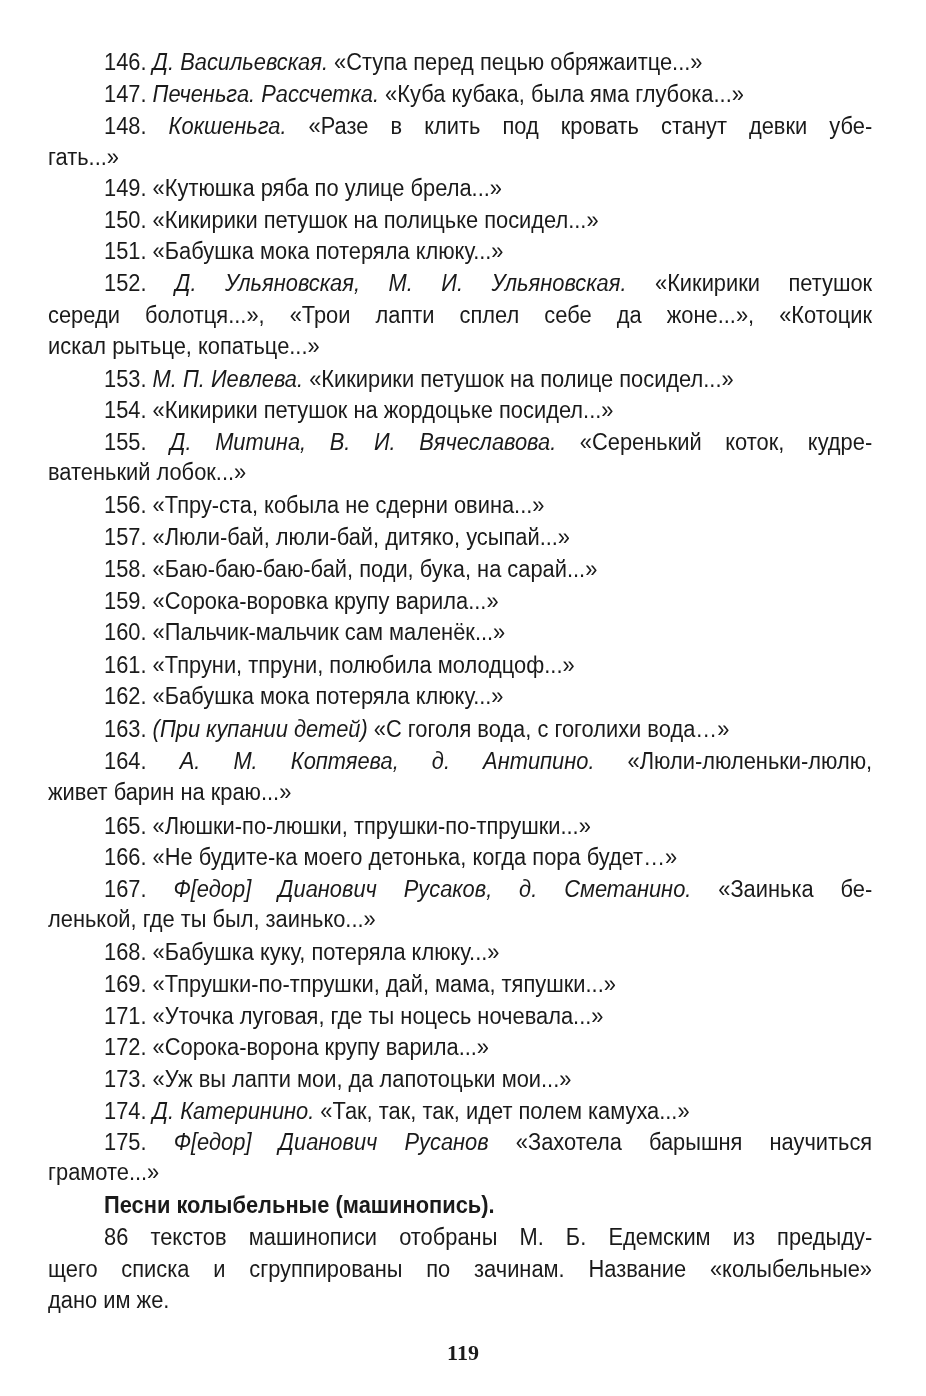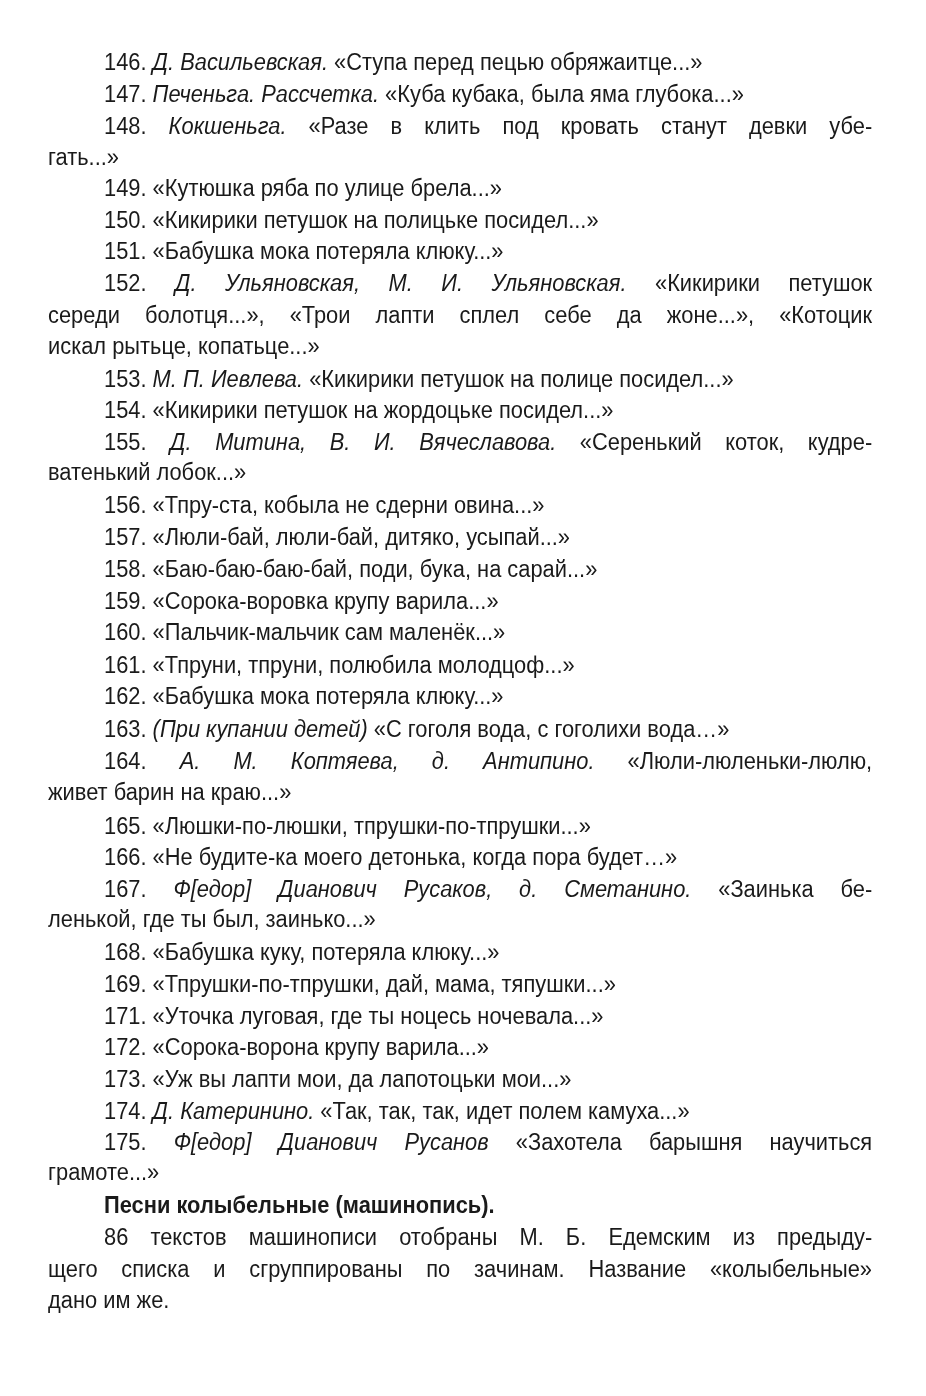--- a/index.html
+++ b/index.html
@@ -176,13 +176,14 @@
     <span class="it">Ф[едор] Дианович Русанов</span>
     <span>«Захотела барышня научиться</span>
   </div>
   <div class="line" style="top:1156px">грамоте...»</div>
 
   <div class="line indent bold" style="top:1189px">Песни колыбельные (машинопись).</div>
   <div class="line indent justify" style="top:1221px">86 текстов машинописи отобраны М. Б. Едемским из предыду-</div>
   <div class="line justify full" style="top:1253px">щего списка и сгруппированы по зачинам. Название «колыбельные»</div>
   <div class="line" style="top:1284px">дано им же.</div>
 
+  <div class="pagenum">119</div>
 </div>
 
 </body></html>

